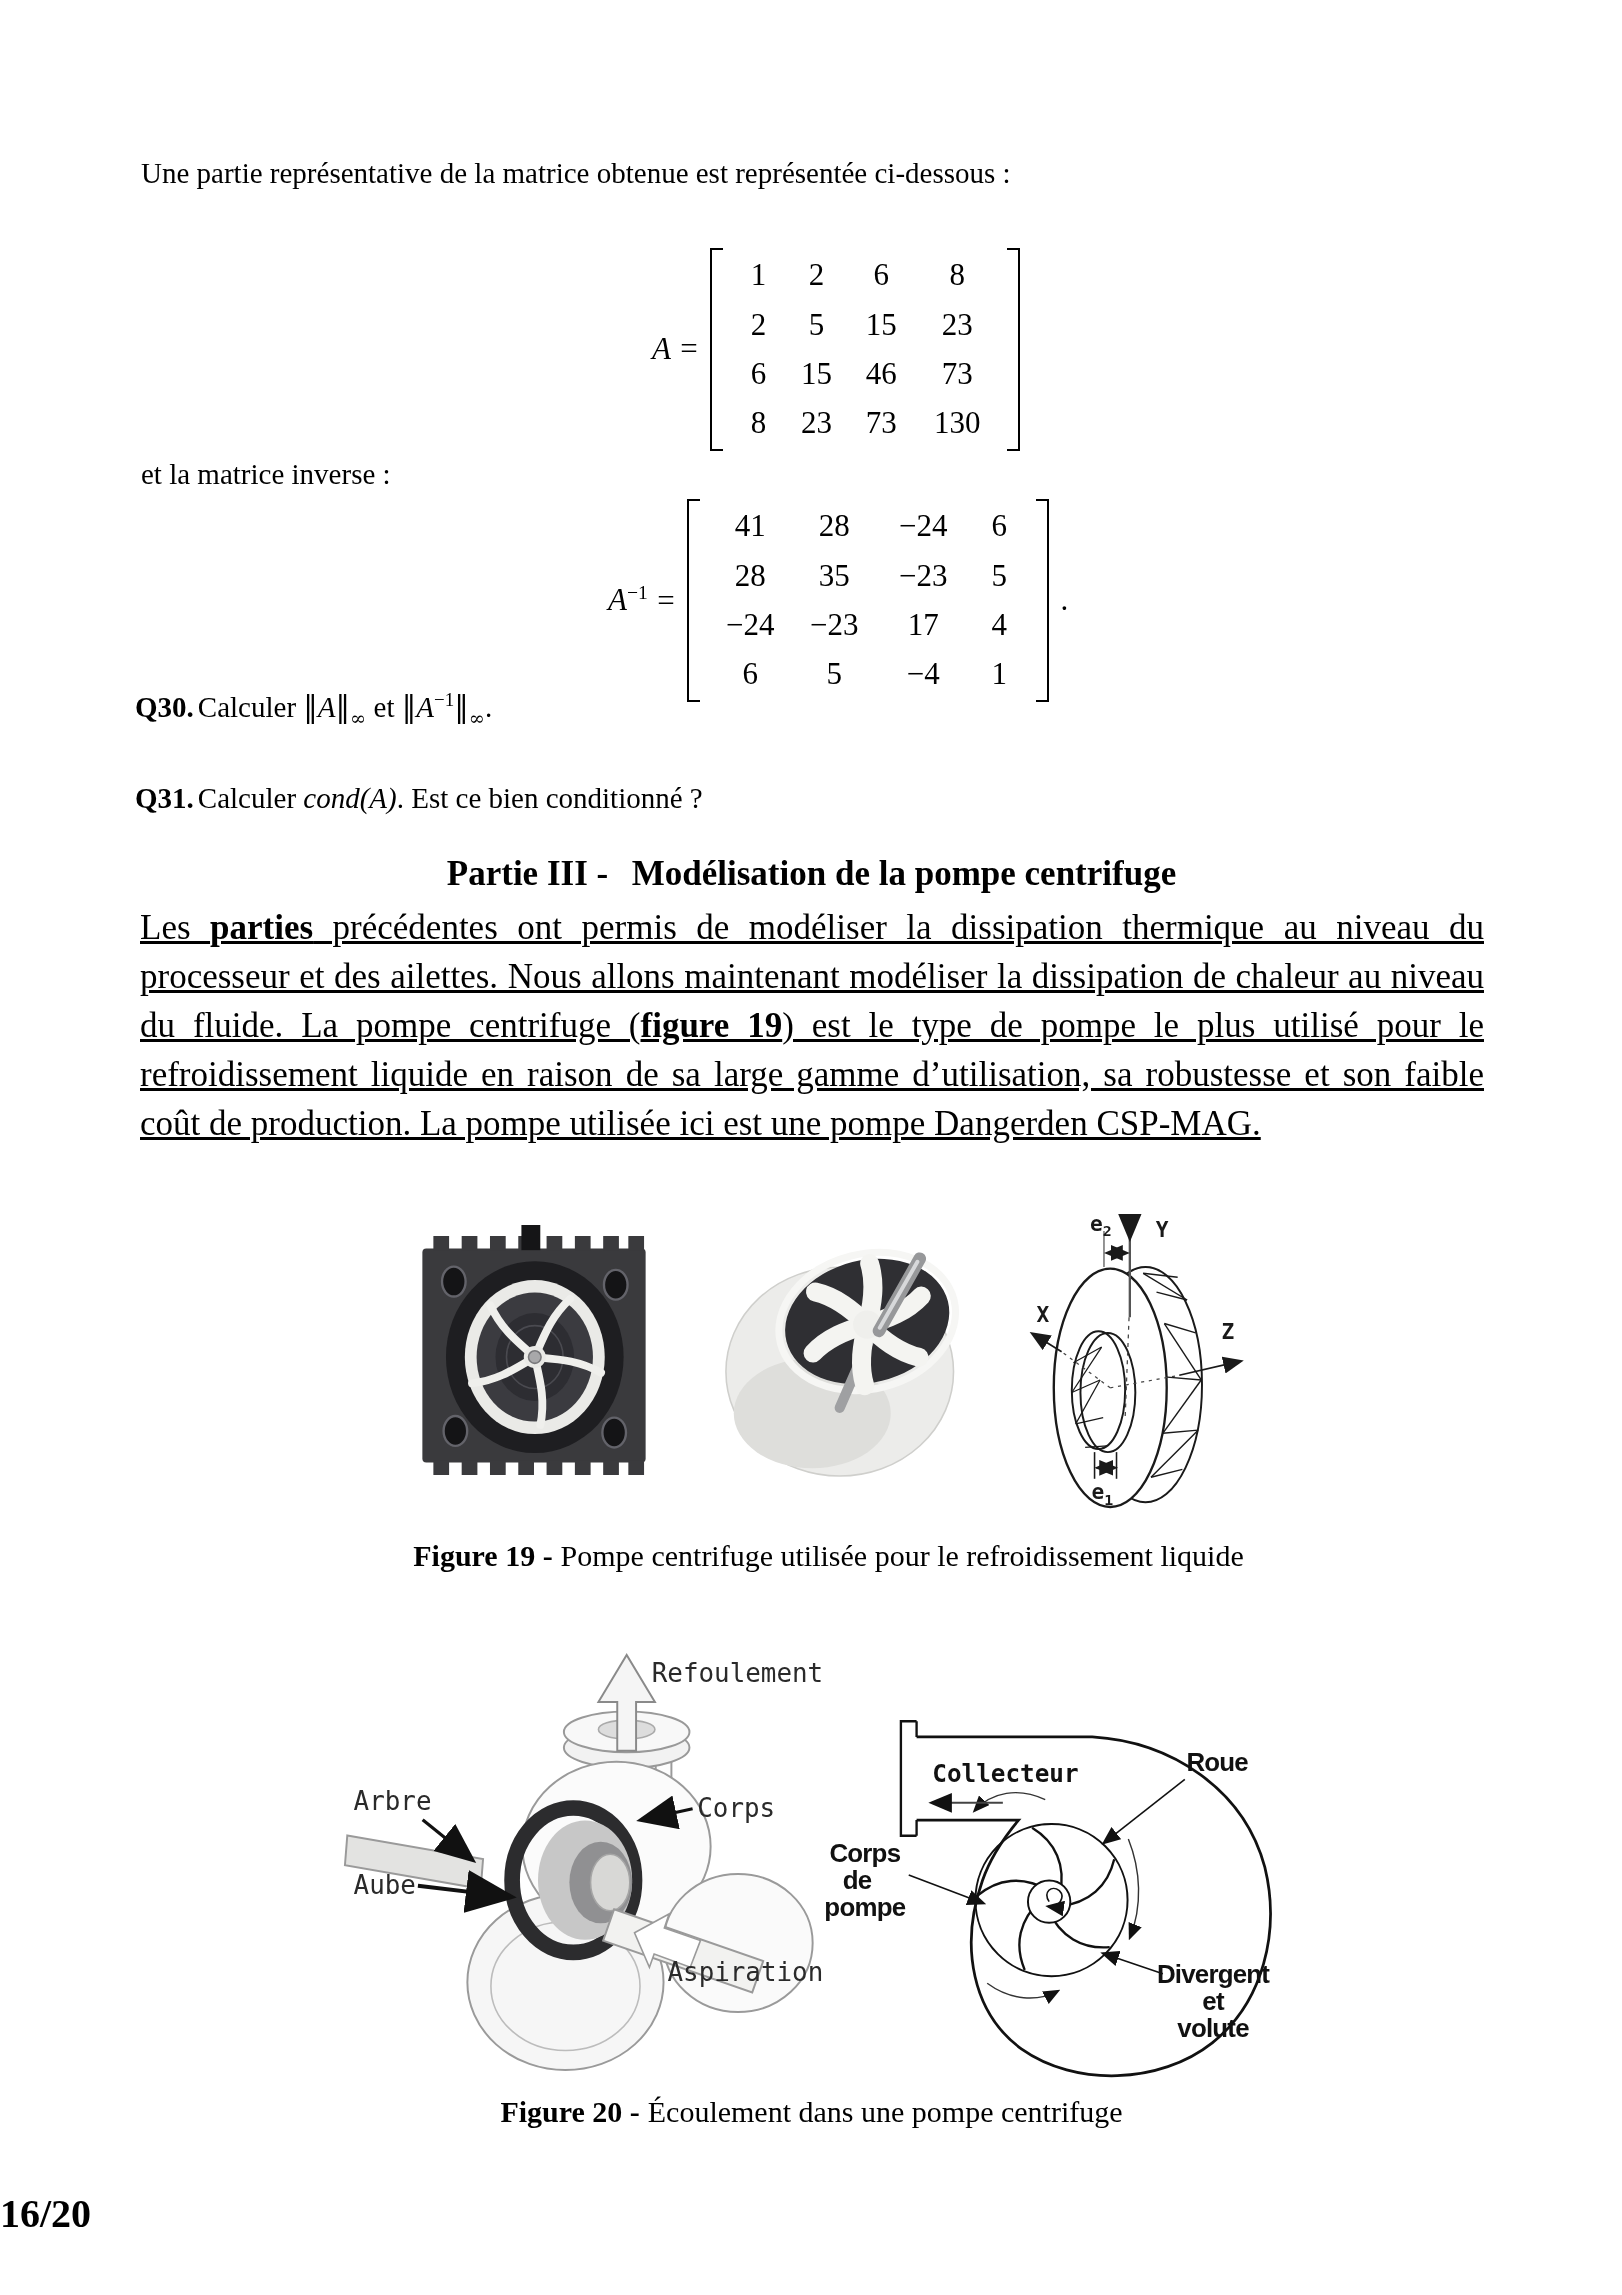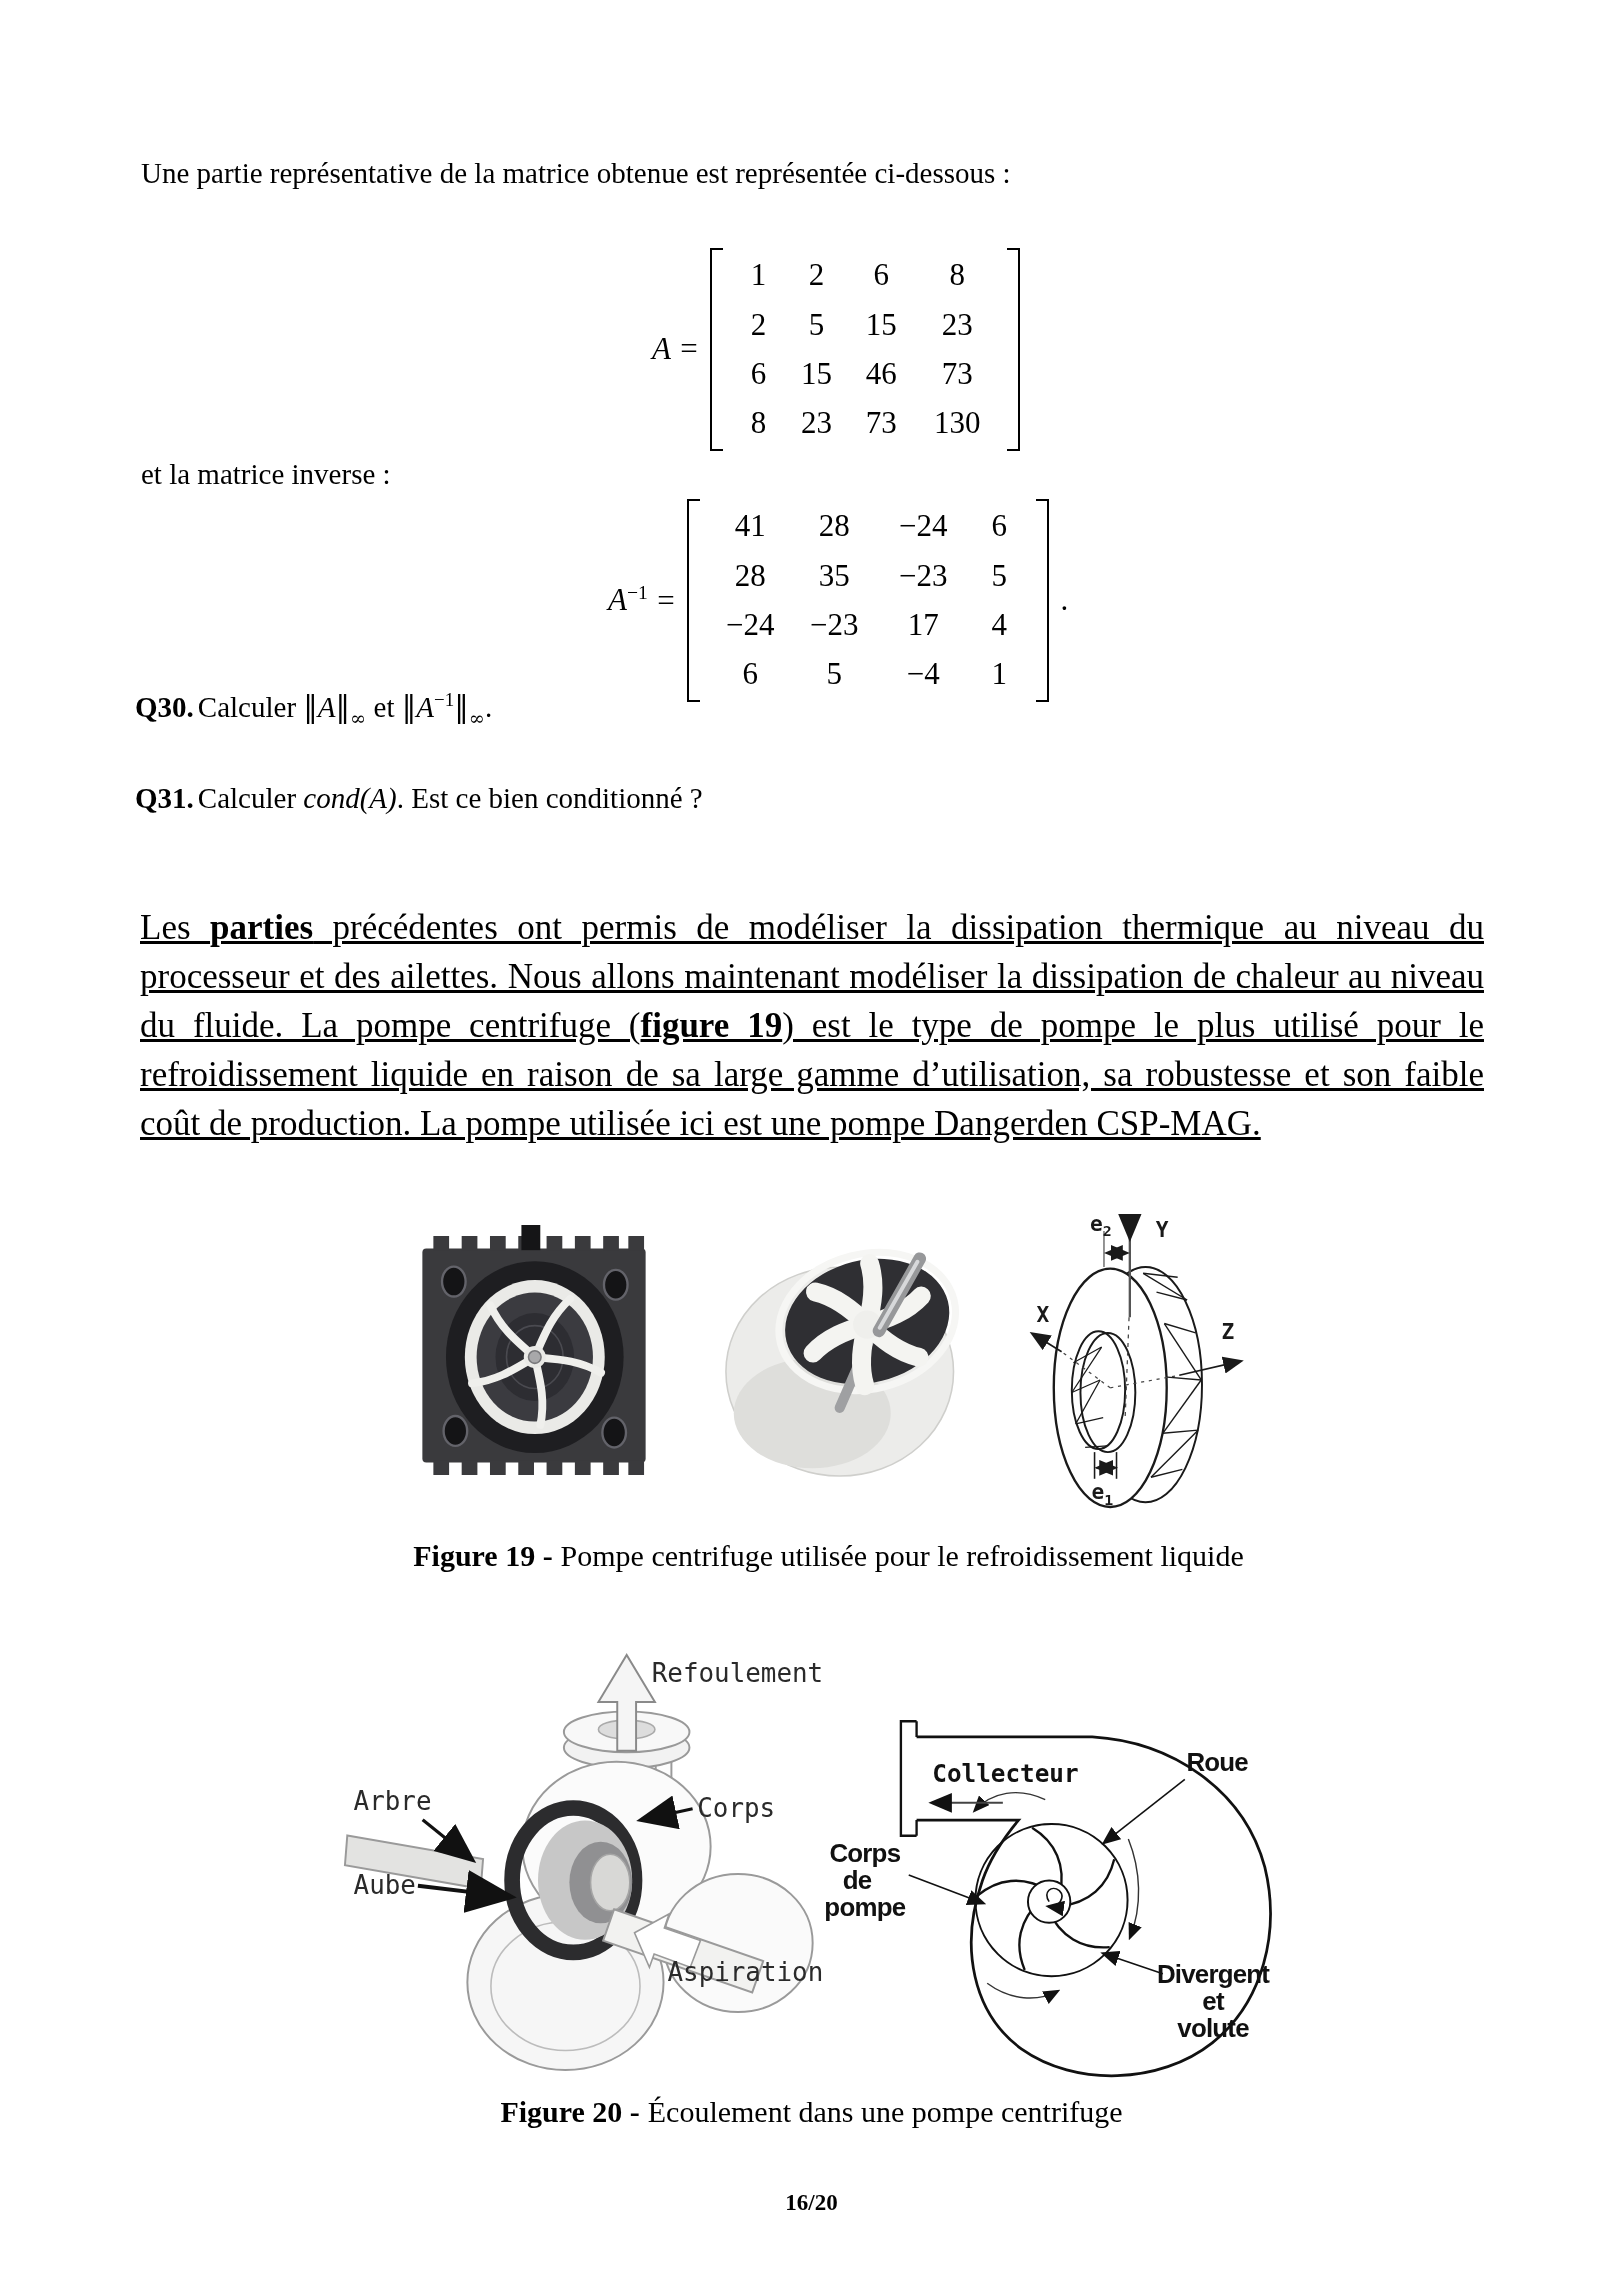--- a/index.html
+++ b/index.html
@@ -24,21 +24,21 @@
   .period{margin-left:11px;}
   .qline{position:absolute;font-size:29px;white-space:nowrap;}
   .qline .qnum{font-weight:bold;margin-right:4px;}
   .norm{font-family:"DejaVu Serif","DejaVu Sans",serif;}
   .qline sub{font-size:19.6px;vertical-align:-7.9px;font-family:"DejaVu Serif","DejaVu Sans",serif;}
   .qline sup{font-size:19px;vertical-align:11px;}
   .heading{position:absolute;width:100%;text-align:center;font-size:35px;font-weight:bold;white-space:nowrap;}
   .heading .hpart{margin-right:23.6px;}
   .caption{position:absolute;width:100%;text-align:center;font-size:30px;white-space:nowrap;}
   .caption .cap-text{margin-left:7.9px;}
-  .footer{position:absolute;width:100%;text-align:center;font-size:23px;font-weight:bold;}
+  .footer{position:absolute;width:100%;font-size:40px;font-weight:bold;}
   svg text{user-select:none;}
   .monolabel{font-family:"DejaVu Sans Mono","Liberation Mono",monospace;font-size:33px;fill:#2a2a2a;}
   .monobold{font-family:"DejaVu Sans Mono","Liberation Mono",monospace;font-weight:bold;font-size:31px;fill:#111;}
   .sansbold{font-family:"Liberation Sans","DejaVu Sans",sans-serif;font-weight:bold;font-size:33px;fill:#111;letter-spacing:-1px;}
   .axislabel{font-family:"DejaVu Sans Mono","Liberation Mono",monospace;font-weight:bold;font-size:27px;fill:#1a1a1a;}
 </style>
 </head>
 <body>
 
 <div class="page">
@@ -101,20 +101,23 @@
     <span class="norm">‖</span><i>A</i><span class="norm">‖</span><sub>∞</sub>
     <span>et</span>
     <span class="norm">‖</span><i>A</i><sup>−1</sup><span class="norm">‖</span><sub>∞</sub><span>.</span>
   </div>
 
   <div class="qline" style="left:135px;top:782px;">
     <span class="qnum">Q31.</span><span>Calculer</span>
     <i>cond</i><i>(A)</i><span>. Est ce bien conditionné ?</span>
   </div>
 
+  <div class="heading" style="top:854px;">
+    <span class="hpart">Partie III -</span><span>Modélisation de la pompe centrifuge</span>
+  </div>
 
   <p class="abs para" style="left:140px;top:903px;width:1344px;margin:0;"><span>Les </span><span class="bold">parties</span><span> précédentes ont permis de modéliser la dissipation thermique au niveau du processeur et des ailettes. Nous allons maintenant modéliser la dissipation de chaleur au niveau du fluide. La pompe centrifuge (</span><span class="bold">figure 19</span><span>) est le type de pompe le plus utilisé pour le refroidissement liquide en raison de sa large gamme d’utilisation, sa robustesse et son faible coût de production. La pompe utilisée ici est une pompe Dangerden CSP-MAG.</span></p>
 
   <svg class="abs" style="left:416px;top:1225px;" width="236" height="261" viewBox="0 0 300 332">
     <rect x="8" y="30" width="284" height="272" rx="5" fill="#3a3a3d"></rect>
     <g fill="#3a3a3d">
       <rect x="22" y="14" width="20" height="18"></rect>
         <rect x="58" y="14" width="20" height="18"></rect>
       <rect x="94" y="14" width="20" height="18"></rect>
         <rect x="130" y="14" width="20" height="18"></rect>

